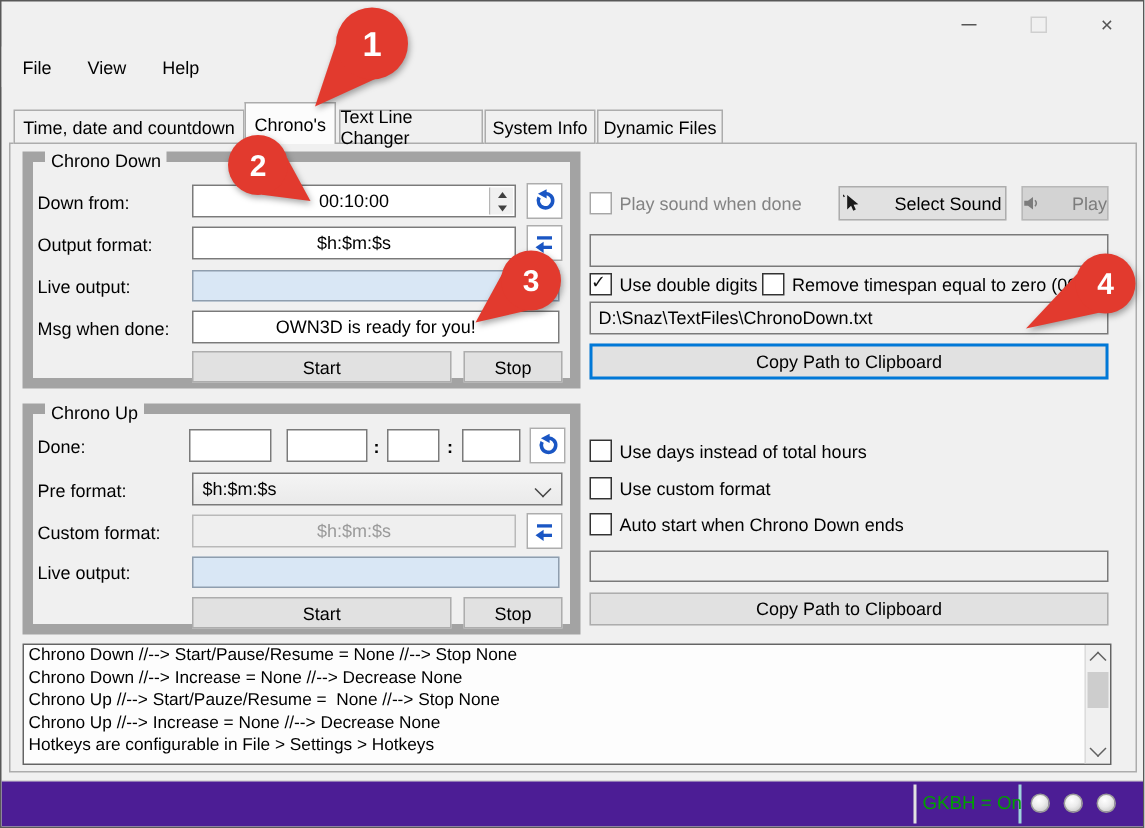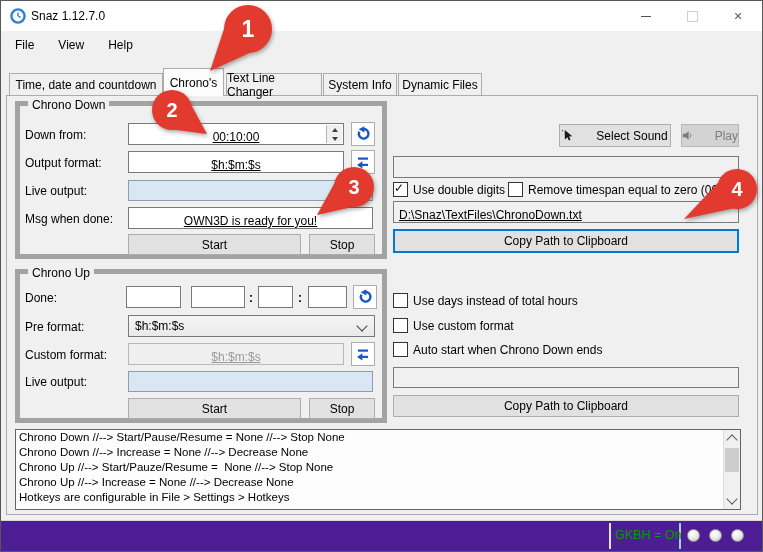--- a/index.html
+++ b/index.html
@@ -14,24 +14,24 @@
   .maxbox{width:9px;height:9px;border:1px solid #cfcfcf;}
   .closex{font-size:14px;color:#555;line-height:1;}
   
   .menubar{left:0;top:30px;width:100%;height:27px;background:#f0f0f0;display:flex;align-items:center;text-align:center;}
   .menuitem{padding:0 12px;height:100%;display:flex;align-items:center;}
   
   .tab{top:72px;height:23px;background:#f0f0f0;border:1px solid #acacac;display:flex;align-items:center;justify-content:center;z-index:1;}
   .tab.active{top:67px;height:28px;background:#fcfcfc;border-bottom:none;z-index:3;}
   .tabpage{left:5px;top:94px;width:752px;height:420px;border:1px solid #acacac;background:#f0f0f0;z-index:0;}
   
-  .group{border:5px solid #a3a3a3;}
+  .group{border:7px solid #a3a3a3;}
   .gtitle{position:absolute;top:-8px;left:8px;background:#f0f0f0;padding:0 4px;font-size:12px;}
   
-  .field{background:#fff;border:1px solid #7a7a7a;display:flex;align-items:flex-end;justify-content:center;overflow:hidden;text-decoration:underline;}
+  .field{background:#fff;border:1px solid #7a7a7a;display:flex;align-items:center;justify-content:center;overflow:hidden;}
   .field.left{justify-content:flex-start;padding-left:5px;}
   .field.ro{background:#f0f0f0;}
   .field.dis{background:#efefef;border-color:#b9b9b9;color:#9a9a9a;}
   .field.blue{background:#d9e7f5;border:1px solid #8f9eae;}
   .btn{background:#e1e1e1;border:1px solid #adadad;display:flex;align-items:center;justify-content:center;gap:21px;}
   .btn.focus{border:2px solid #0078d7;}
   .btn.disabled{background:#d3d3d3;border-color:#b8b8b8;color:#7c7c7c;}
   .toolbtn{background:#fff;border:1px solid #adadad;display:flex;align-items:center;justify-content:center;}
   
   .cbrow{display:flex;align-items:center;gap:5px;}
@@ -65,28 +65,20 @@
   
   .callout{position:absolute;z-index:9;filter:drop-shadow(1px 2px 2px rgba(0,0,0,0.35));}
   .callout text{fill:#fff;font-family:"Liberation Sans",sans-serif;font-weight:bold;}
   label,span,div{cursor:default;}
 </style>
 </head>
 <body>
 
 <div class="win">
 
-  <div class="abs titlebar">
-    <svg class="abs" style="left:9px;top:7px" width="16" height="16" viewBox="0 0 16 16">
-      <circle cx="8" cy="8" r="6.6" fill="#ffffff" stroke="#2e7fd0" stroke-width="2.4"></circle>
-      <line x1="8" y1="8" x2="8" y2="4.4" stroke="#2e7fd0" stroke-width="1.4"></line>
-      <line x1="8" y1="8" x2="10.6" y2="9.4" stroke="#2e7fd0" stroke-width="1.4"></line>
-    </svg>
-    <span class="apptitle" style="margin-left:30px">Snaz 1.12.7.0</span>
-  </div>
   <div class="wbtn" style="left:622px">
       <span class="minbar"></span>
     </div>
   <div class="wbtn" style="left:668px">
       <span class="maxbox"></span>
     </div>
   <div class="wbtn" style="left:714px">
       <span class="closex">×</span>
     </div>
 
@@ -159,20 +151,24 @@
     <span>OWN3D is ready for you!</span>
   </div>
 
   <div class="abs btn" style="left:127px;top:233px;width:173px;height:21px">
     <span>Start</span>
   </div>
   <div class="abs btn" style="left:308px;top:233px;width:66px;height:21px">
     <span>Stop</span>
   </div>
 
+  <div class="abs cbrow" style="left:392px;top:127px">
+    <span class="cb dis"></span>
+    <span class="dimtext">Play sound when done</span>
+  </div>
   <div class="abs btn" style="left:558px;top:123px;width:112px;height:23px">
     <svg width="13" height="13" viewBox="0 0 14 14">
       <polygon points="3,1 3,11.4 5.8,8.8 7.4,12.4 9.2,11.5 7.6,8 11,7.7" fill="#1a1a1a"></polygon>
       <line x1="1" y1="2.4" x2="0" y2="1" stroke="#1a1a1a" stroke-width="1"></line>
     </svg>
     <span>Select Sound</span>
   </div>
   <div class="abs btn disabled" style="left:680px;top:123px;width:58px;height:23px">
     <svg width="13" height="13" viewBox="0 0 14 14">
       <polygon points="1,5 4,5 8,2 8,12 4,9 1,9" fill="#7c7c7c"></polygon>

